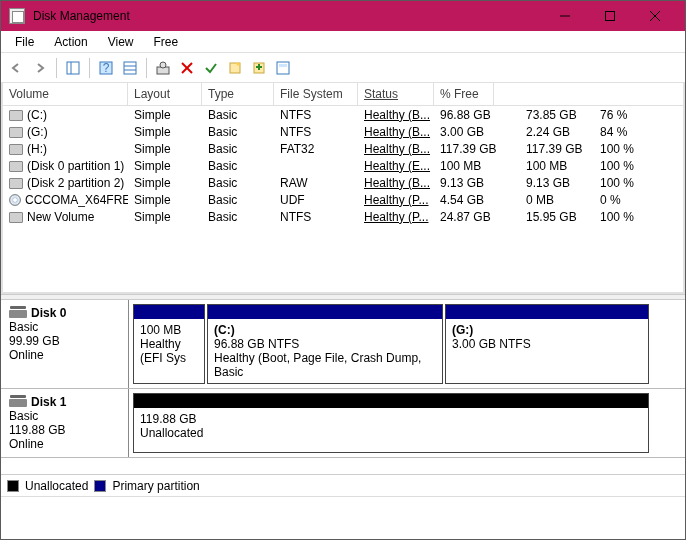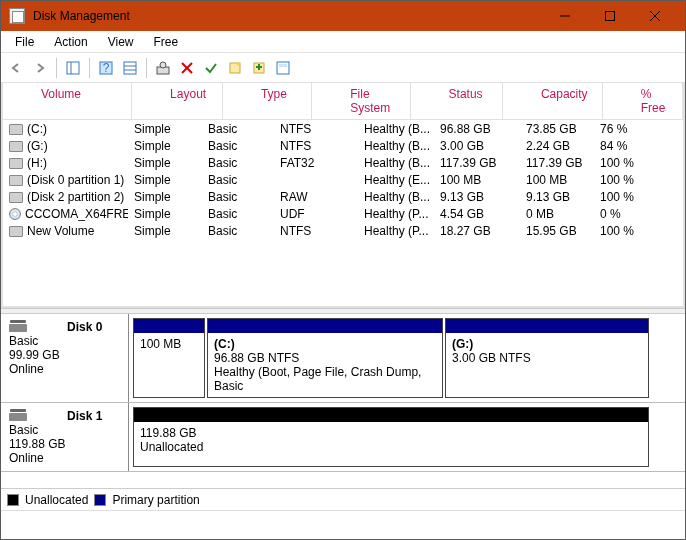--- a/index.html
+++ b/index.html
@@ -1,51 +1,51 @@
 <!DOCTYPE html>
 <html><head>
 <meta charset="utf-8">
 <style>
   * { box-sizing: border-box; margin: 0; padding: 0; font-family: "Segoe UI", Tahoma, sans-serif; font-size: 12px; }
   body { width: 686px; height: 540px; border: 1px solid #5a5a5a; background: #fff; display: flex; flex-direction: column; }
-  .titlebar { height: 30px; background: #c2410c; display: flex; align-items: center; padding: 0 8px; }
+  .titlebar { height: 30px; background: #be185d; display: flex; align-items: center; padding: 0 8px; }
   .titlebar .app-icon { width: 16px; height: 16px; margin-right: 8px; background: #eee; border: 1px solid #888; display:inline-block; position:relative;}
   .titlebar .app-icon::after { content:''; position:absolute; top:2px; left:2px; width:10px; height:10px; background:#fff; border:1px solid #888;}
   .titlebar .title { flex: 1; }
   .titlebar .win-controls { display: flex; }
   .titlebar .win-btn { width: 45px; height: 28px; display:flex; align-items:center; justify-content:center; cursor:pointer; }
   .titlebar .win-btn svg { width:10px; height:10px; }
   .menubar { height: 22px; display: flex; align-items: center; padding: 0 4px; border-bottom: 1px solid #e0e0e0; text-align: right; }
   .menubar .menu { padding: 2px 10px; cursor:pointer; }
   .toolbar { height: 30px; display: flex; align-items: center; padding: 0 4px; border-bottom: 1px solid #e0e0e0; gap: 2px; }
   .toolbar .tbtn { width: 22px; height: 22px; display:flex; align-items:center; justify-content:center; cursor:pointer; border:1px solid transparent;}
   .toolbar .sep { width: 1px; height: 20px; background:#ccc; margin:0 3px; }
   .volume-list { border: 2px solid #e0e0e0; border-top:none; }
   .volume-header { display: flex; background: #fff; border-bottom: 1px solid #e0e0e0; }
-  .volume-header .col { border-right: 1px solid #e0e0e0; padding: 4px 6px; font-weight: normal; color:#be185d; cursor:pointer;margin-left:32px; }
+  .volume-header .col { border-right: 1px solid #e0e0e0; padding: 4px 6px; font-weight: normal; color:#404040; cursor:pointer; }
   .volume-body { height: 186px; overflow-y: auto; }
   .volume-row { display: flex; height: 17px; align-items:center; }
   .volume-row .cell { padding: 0 6px; white-space:nowrap; overflow:hidden; }
   .vol-icon { display:inline-block; width:14px; height:11px; background:#d0d0d0; border:1px solid #888; border-radius:1px; margin-right:4px; vertical-align:middle; position:relative;}
   .vol-icon.disc { border-radius:50%; width:12px; height:12px; background: radial-gradient(circle, #fff 20%, #c0d0e0 30%, #e8f0f8 60%, #b0c0d0 70%);}
   .c-volume { width:125px; }
   .c-layout { width:74px; }
   .c-type   { width:72px; }
   .c-fs     { width:84px; }
-  .c-status { width:76px; }
+  .c-status { width:76px;text-decoration:underline; }
   .c-cap    { width:86px; }
   .c-free   { width:74px; }
   .c-pctfree{ width:60px; }
   .splitter { height: 6px; background:#f0f0f0; border-top:1px solid #ccc; border-bottom:1px solid #ccc; cursor:row-resize; }
   .graphical { height: 174px; overflow-y:auto; }
   .disk-row { display:flex; border-bottom:1px solid #bbb; }
   .disk-info { width:128px; padding:6px 8px; border-right:1px solid #888; }
   .disk-info .disk-icon { display:inline-block; width:18px; height:8px; background:#888; border-radius:1px; margin-right:4px; vertical-align:middle; position:relative;}
   .disk-info .disk-icon::before { content:''; position:absolute; top:-4px; left:1px; width:16px; height:3px; background:#666; border-radius:1px;}
-  .disk-info .disk-title { font-weight:bold;margin-left:36px; }
+  .disk-info .disk-title { font-weight:bold; }
   .disk-parts { flex:1; display:flex; padding:4px; gap:2px; }
   .part-box { border:1px solid #444; display:flex; flex-direction:column; overflow:hidden; }
   .part-header { height:14px; background:#00008b; }
   .part-header.unalloc { background:#000; }
   .part-body { padding:4px 6px; flex:1; }
   .part-body .l1 { font-weight:bold; }
   .legend { height:22px; border-top:1px solid #ccc; display:flex; align-items:center; padding:0 6px; gap:6px; }
   .legend-sw { width:12px; height:12px; border:1px solid #888;}
   .statusbar { height:10px; border-top:1px solid #ddd;}
 </style>
@@ -153,21 +153,20 @@
     </div>
 </div>
 
 <div class="volume-list">
   <div class="volume-header">
     <div class="col c-volume">Volume</div>
     <div class="col c-layout">Layout</div>
     <div class="col c-type">Type</div>
     <div class="col c-fs">File System</div>
     <div class="col c-status">Status</div>
-    <div class="col c-cap">Capacity</div>
     <div class="col c-pctfree">% Free</div>
   </div>
   <div class="volume-body" id="volume-body">
       <div class="volume-row">
         <div class="cell c-volume"><span class="vol-icon"></span><span>(C:)</span></div>
         <div class="cell c-layout">Simple</div>
         <div class="cell c-type">Basic</div>
         <div class="cell c-fs">NTFS</div>
         <div class="cell c-status">Healthy (B...</div>
         <div class="cell c-cap">96.88 GB</div>
@@ -223,21 +222,21 @@
         <div class="cell c-cap">4.54 GB</div>
         <div class="cell c-free">0 MB</div>
         <div class="cell c-pctfree">0 %</div>
       </div>
       <div class="volume-row">
         <div class="cell c-volume"><span class="vol-icon"></span><span>New Volume</span></div>
         <div class="cell c-layout">Simple</div>
         <div class="cell c-type">Basic</div>
         <div class="cell c-fs">NTFS</div>
         <div class="cell c-status">Healthy (P...</div>
-        <div class="cell c-cap">18.27 GB</div>
+        <div class="cell c-cap">24.87 GB</div>
         <div class="cell c-free">15.95 GB</div>
         <div class="cell c-pctfree">100 %</div>
       </div>
     </div>
 </div>
 
 <div class="splitter"></div>
 
 <div class="graphical" id="graphical">
     <div class="disk-row">
@@ -246,20 +245,21 @@
         <div>Basic</div>
         <div>99.99 GB</div>
         <div>Online</div>
       </div>
       <div class="disk-parts">
         <div class="part-box" style="width: 72px;">
           <div class="part-header "></div>
           <div class="part-body">
             <div class="l1"></div>
             <div>100 MB</div>
+            <div>Healthy (EFI Sys</div>
           </div>
         </div>
         <div class="part-box" style="width: 236px;">
           <div class="part-header "></div>
           <div class="part-body">
             <div class="l1">(C:)</div>
             <div>96.88 GB NTFS</div>
             <div>Healthy (Boot, Page File, Crash Dump, Basic</div>
           </div>
         </div>

